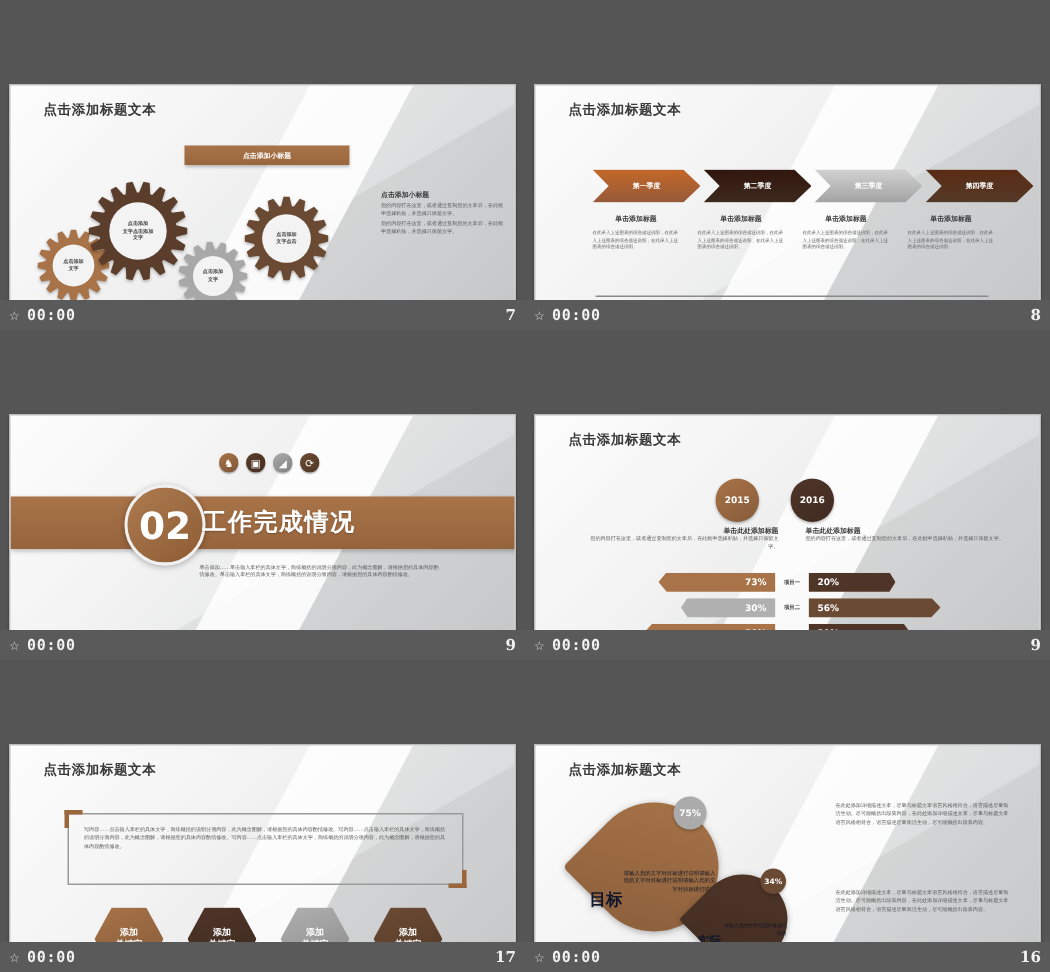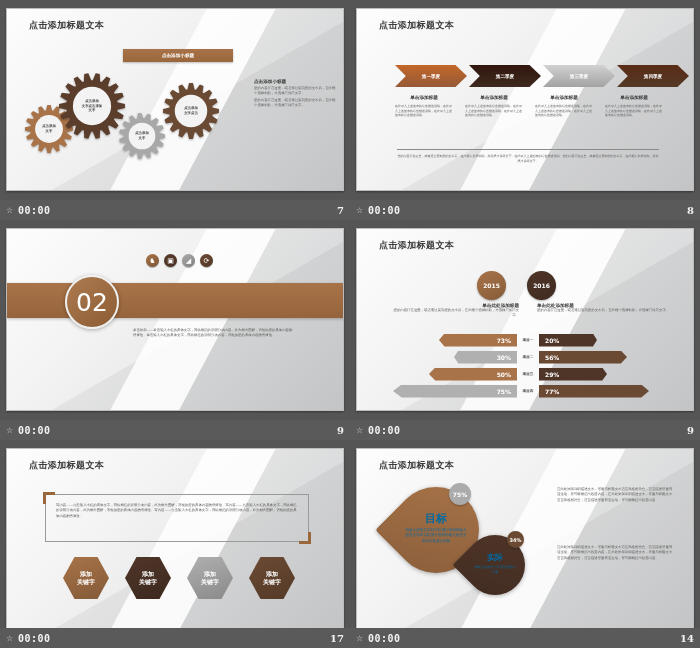--- a/index.html
+++ b/index.html
@@ -13,20 +13,21 @@
     display:grid;
     grid-template-columns:350px 350px;
     grid-template-rows:220px 220px 208px;
     width:700px;height:648px;
   }
   .thumb{
     position:relative;
     box-sizing:border-box;
     padding:8px 6px 0 6px;
     overflow:hidden;
+    margin-top:48px;
   }
   .slide{
     position:relative;
     width:338px;height:183px;
     box-sizing:border-box;
     overflow:hidden;
     background:#e9eaea;
     border:1px solid #bcbcbc;
     box-shadow:0 1px 2px rgba(0,0,0,.35);
   }
@@ -103,25 +104,25 @@
     display:flex;align-items:center;justify-content:center;
     font-size:7px;color:#fff;
     box-shadow:0 1px 1px rgba(0,0,0,.3);
   }
   .band{
     position:absolute;left:0;top:54px;width:338px;height:35px;
     background:linear-gradient(#a87348,#96643c);
     box-shadow:0 1px 3px rgba(0,0,0,.25);
   }
   .num-circle{
-    position:absolute;left:58px;top:46px;width:50px;height:50px;border-radius:50%;
+    position:absolute;left:76px;top:46px;width:50px;height:50px;border-radius:50%;
     background:linear-gradient(140deg,#ae7b50,#8d5c34);
     border:2px solid #f0f0f0;
     display:flex;align-items:center;justify-content:center;
-    color:#fff;font-size:25px;font-weight:normal;
+    color:#fff;font-size:25px;font-weight:bold;
     font-family:"DejaVu Sans","Liberation Sans",sans-serif;
     box-shadow:0 1px 4px rgba(0,0,0,.3);
   }
   .band-title{
     position:absolute;left:128px;top:61px;
     color:#fff;font-size:16px;font-weight:bold;letter-spacing:1px;
     text-shadow:0 1px 1px rgba(0,0,0,.25);
   }
   .s9-body{position:absolute;left:126px;top:99px;width:160px;}
 
@@ -167,22 +168,22 @@
     width:46px;height:42px;
     display:flex;flex-direction:column;align-items:center;justify-content:center;
     color:#fff;font-size:6px;font-weight:bold;line-height:8px;
     clip-path:polygon(25% 0,75% 0,100% 50%,75% 100%,25% 100%,0 50%);
     filter:drop-shadow(0 1px 2px rgba(0,0,0,.28));
   }
 
   
   .pin{
     position:absolute;
-    display:flex;flex-direction:column;align-items:center;
-    color:#0369a1;text-align:center;
+    display:flex;flex-direction:row;align-items:center;
+    color:#0f172a;text-align:right;
     filter:drop-shadow(0 1px 2px rgba(0,0,0,.3));
   }
   .pin .shape{
     position:absolute;inset:0;
     border-radius:50% 50% 50% 4%;
     transform:rotate(45deg);
   }
   .pin .lbl{position:relative;z-index:2;font-weight:bold;}
   .pin .desc{position:relative;z-index:2;}
   .badge{
@@ -327,20 +328,21 @@
       <div class="bg"></div>
       <div class="inner">
         <div class="icons9" id="icons9">
             <div class="ic" style="background: linear-gradient(150deg, rgb(168, 115, 72), rgba(0, 0, 0, 0.25)) rgb(168, 115, 72);">♞</div>
             <div class="ic" style="background: linear-gradient(150deg, rgb(91, 61, 44), rgba(0, 0, 0, 0.25)) rgb(91, 61, 44);">▣</div>
             <div class="ic" style="background: linear-gradient(150deg, rgb(171, 171, 171), rgba(0, 0, 0, 0.25)) rgb(171, 171, 171);">◢</div>
             <div class="ic" style="background: linear-gradient(150deg, rgb(107, 74, 51), rgba(0, 0, 0, 0.25)) rgb(107, 74, 51);">⟳</div>
           </div>
         <div class="band"></div>
         <div class="num-circle">02</div>
+        <div class="band-title">工作完成情况</div>
         <div class="s9-body tiny">单击添加……单击输入本栏的具体文字，简练概括的说明分项内容，此为概念图解，请根据您的具体内容酌情修改。单击输入本栏的具体文字，简练概括的说明分项内容，请根据您的具体内容酌情修改。</div>
       </div>
     </div>
     <div class="footer">
       <div class="ftleft">
         <span class="star-icon">☆</span>
         <span class="clock">00:00</span>
       </div>
       <span class="pgnum">9</span>
     </div>
@@ -488,17 +490,17 @@
           </div>
         <div class="s12-p1 tiny">在此处添加详细描述文本，尽量与标题文本语言风格相符合，语言描述尽量简洁生动。尽可能概括出段落内容，在此处添加详细描述文本，尽量与标题文本语言风格相符合，语言描述尽量简洁生动，尽可能概括出段落内容。</div>
         <div class="s12-p2 tiny">在此处添加详细描述文本，尽量与标题文本语言风格相符合，语言描述尽量简洁生动。尽可能概括出段落内容，在此处添加详细描述文本，尽量与标题文本语言风格相符合，语言描述尽量简洁生动，尽可能概括出段落内容。</div>
       </div>
     </div>
     <div class="footer">
       <div class="ftleft">
         <span class="star-icon">☆</span>
         <span class="clock">00:00</span>
       </div>
-      <span class="pgnum">14</span>
+      <span class="pgnum">16</span>
     </div>
   </div>
 
 </div>
 
 </body></html>

